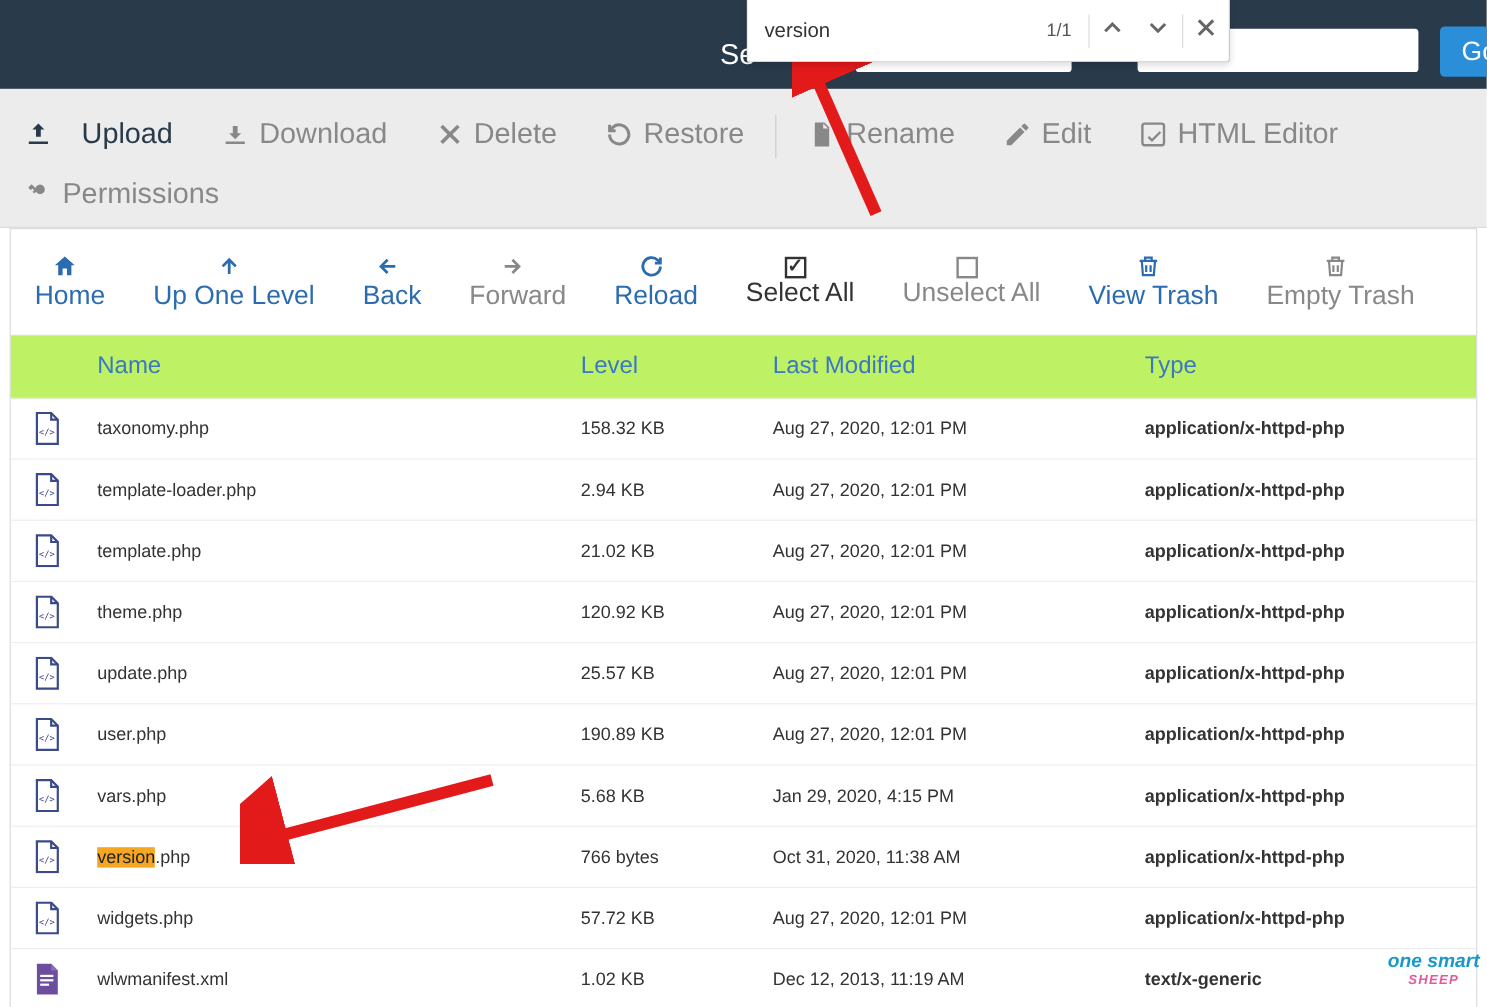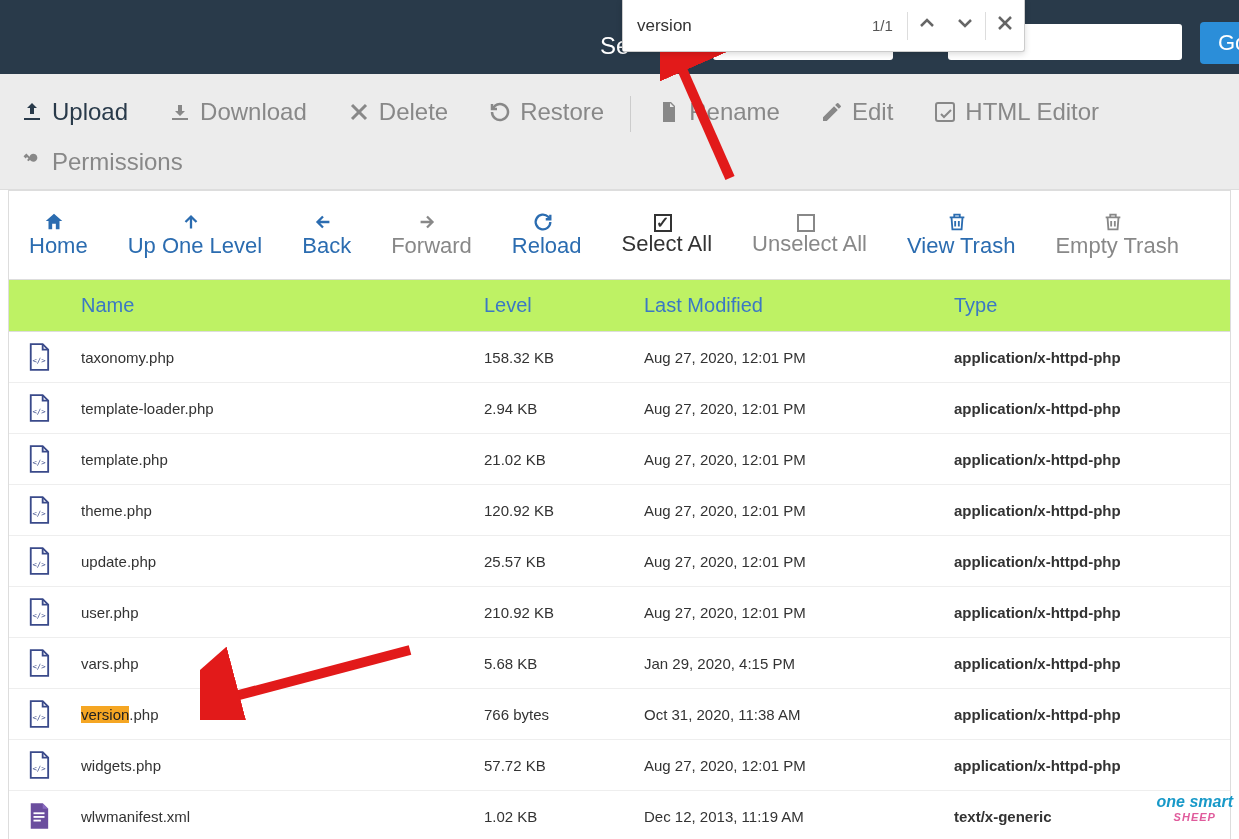--- a/index.html
+++ b/index.html
@@ -12,21 +12,21 @@
 
   .find-bar { position: absolute; top: 0; left: 622px; width: 403px; height: 52px; background: #fff; border: 1px solid #ccc; border-top: none; border-radius: 0 0 3px 3px; box-shadow: 0 2px 6px rgba(0,0,0,0.15); display: flex; align-items: center; z-index: 100; }
   .find-input { flex: 1; border: none; outline: none; font-size: 17px; padding: 0 14px; color: #333; height: 100%; }
   .find-count { font-size: 15px; color: #555; padding-right: 14px; }
   .find-sep { width: 1px; height: 28px; background: #ddd; }
   .find-btn { width: 40px; height: 100%; display: flex; align-items: center; justify-content: center; font-size: 20px; color: #666; cursor: pointer; }
   .find-btn svg { width: 16px; height: 16px; stroke: #666; stroke-width: 2.5; fill: none; }
 
   .toolbar { background: #ececec; border-bottom: 1px solid #ddd; height: 116px; padding: 16px 0 0 0; display: flex; align-items: flex-start; flex-wrap: wrap; }
   .tool-btn { color: #888; font-size: 24px; padding: 8px 20px; display: flex; align-items: center; cursor: pointer; }
-  .tool-btn.active { color: #293a4a; }
+  .tool-btn.active { color: #293a4a; gap: 16px; }
   .tool-btn .ico { margin-right: 8px; display: inline-flex; }
   .tool-sep { width: 1px; height: 36px; background: #ccc; margin: 6px 6px 0 6px; }
 
   .navbar { border: 1px solid #ddd; margin: 0 8px 0 8px; background: #fff; padding: 12px 0 12px 0; display: flex; flex-wrap: wrap; align-items: center; }
   .nav-btn { color: #2b6cb0; font-size: 22px; padding: 8px 20px; display: flex; align-items: center; cursor: pointer; flex-direction: column; }
   .nav-btn.disabled { color: #888; }
   .nav-btn .ico { margin-right: 8px; display: inline-flex; }
   .nav-btn.darktext { color: #333; }
 
   .table { width: calc(100% - 16px); margin: 0 8px; border: 1px solid #ddd; border-top: none; }
@@ -298,21 +298,21 @@
         <div class="cell-mod">Aug 27, 2020, 12:01 PM</div>
         <div class="cell-type">application/x-httpd-php</div>
       </div>
       <div class="trow">
         <div class="cell-icon">
           <svg class="file-ico-php">
             <use href="#php-file"></use>
           </svg>
         </div>
         <div class="cell-name">user.php</div>
-        <div class="cell-size">210.92 KB</div>
+        <div class="cell-size">190.89 KB</div>
         <div class="cell-mod">Aug 27, 2020, 12:01 PM</div>
         <div class="cell-type">application/x-httpd-php</div>
       </div>
       <div class="trow">
         <div class="cell-icon">
           <svg class="file-ico-php">
             <use href="#php-file"></use>
           </svg>
         </div>
         <div class="cell-name">vars.php</div>

